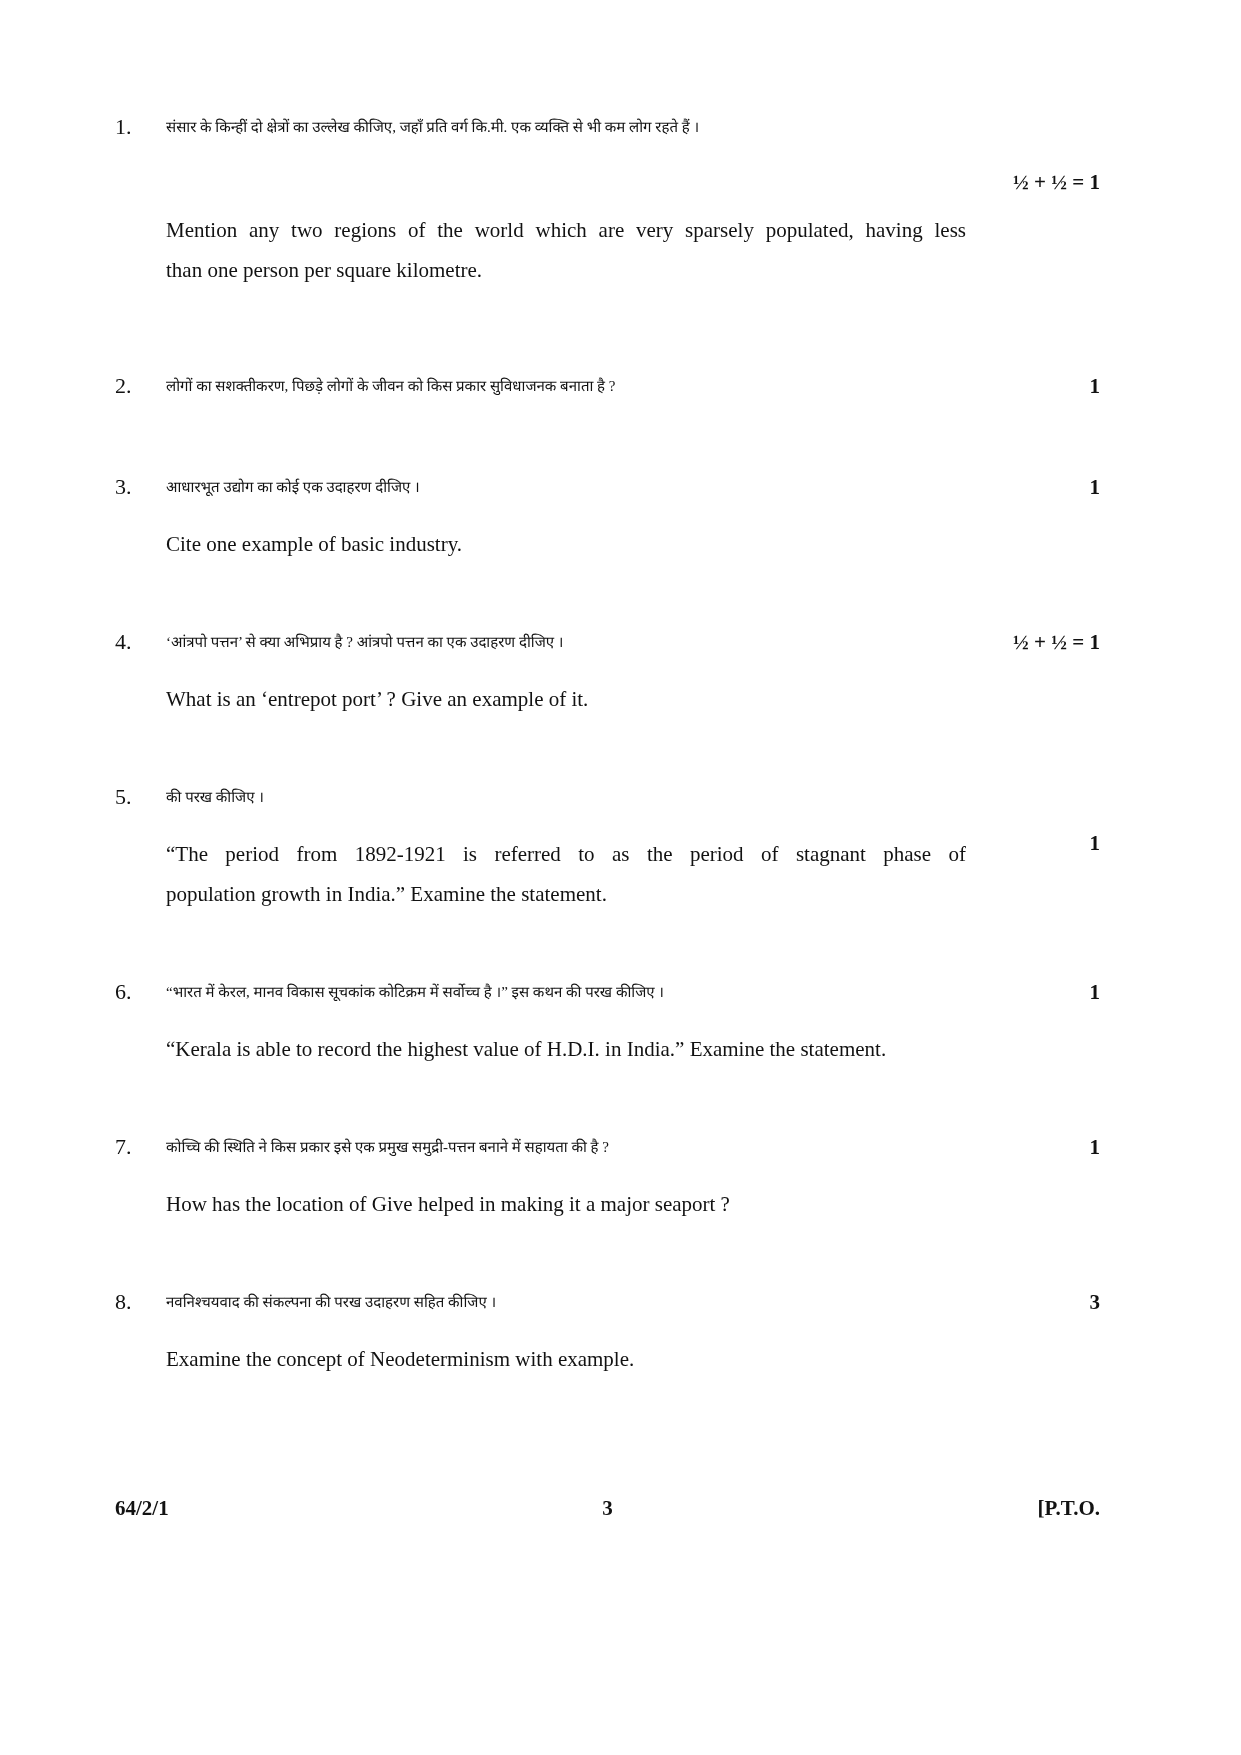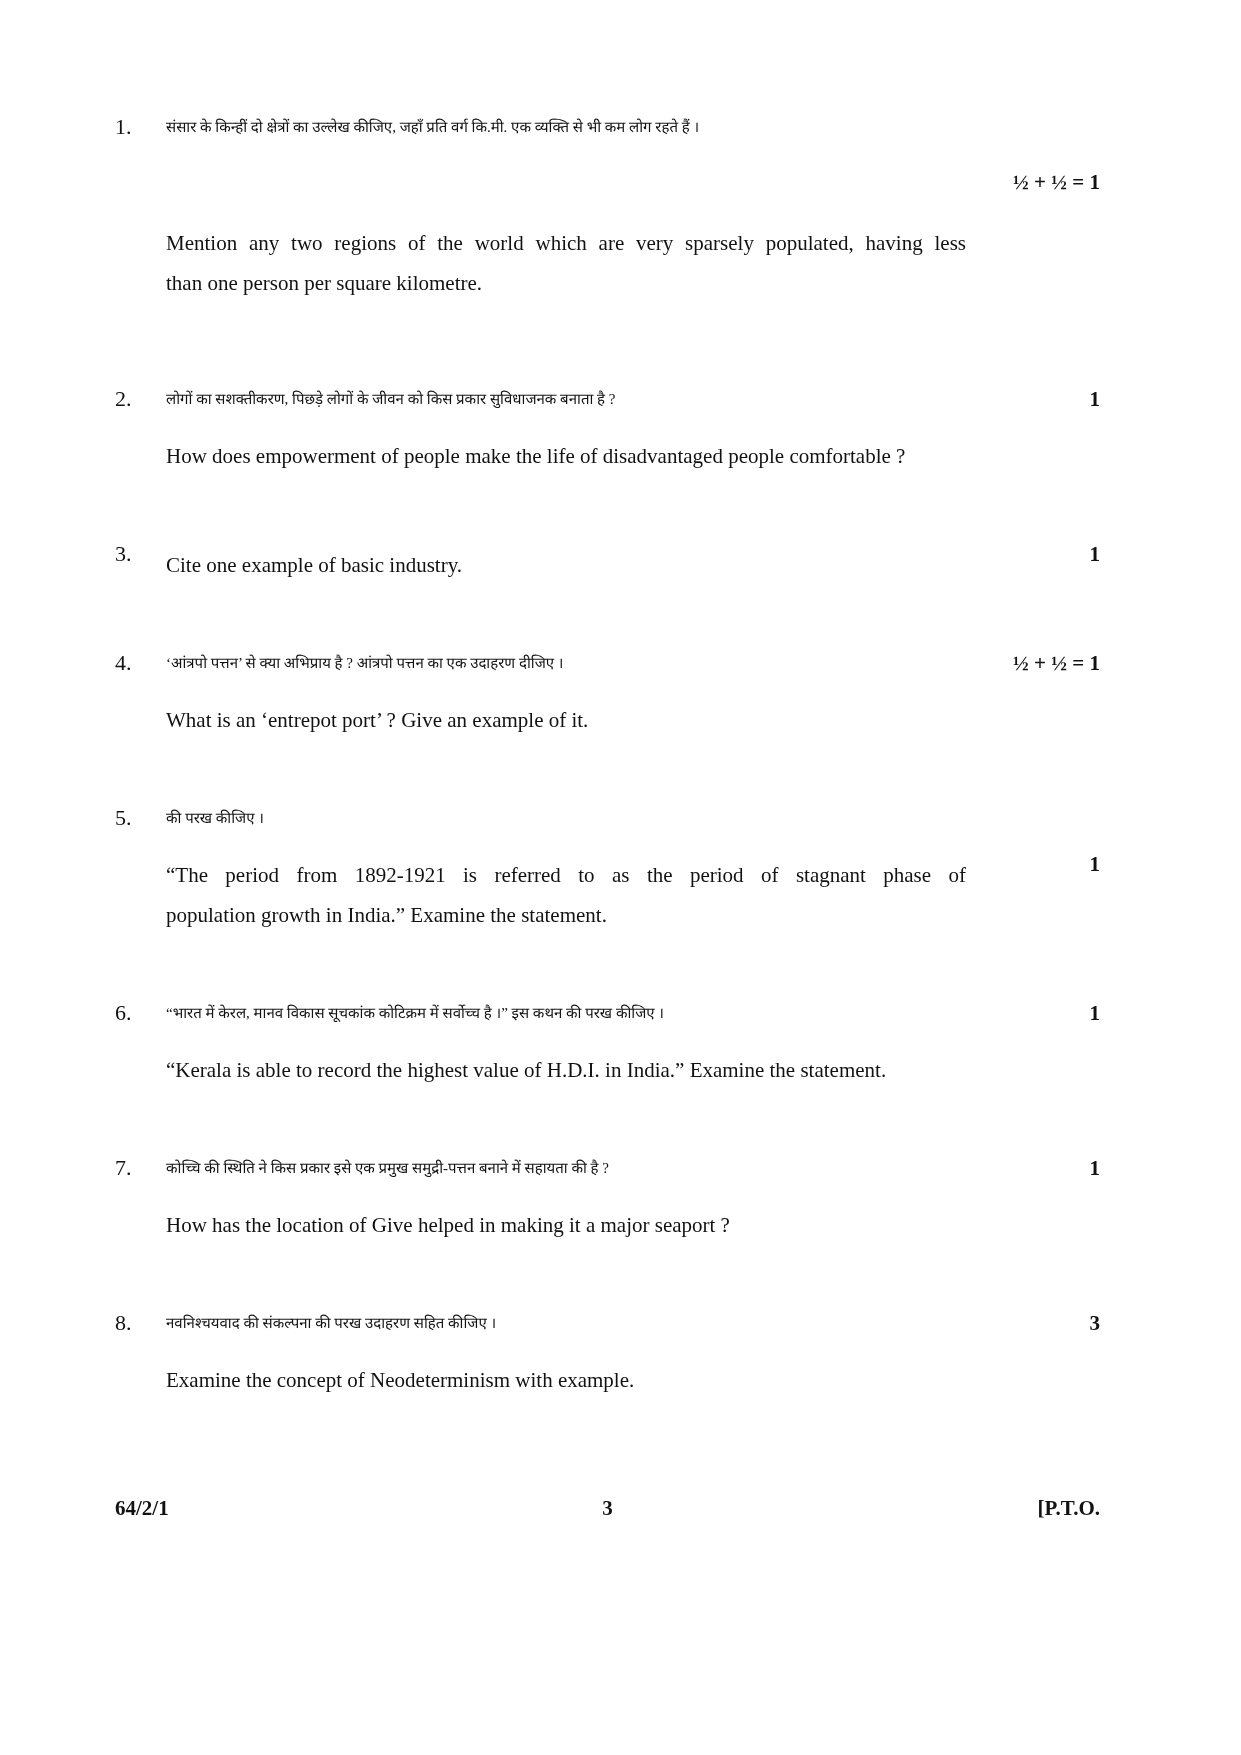--- a/index.html
+++ b/index.html
@@ -29,21 +29,21 @@
     width: 134px;
     text-align: right;
     font-weight: 700;
     font-size: 21px;
     line-height: 46px;
     white-space: nowrap;
   }
   .qmarks.second-line { padding-top: 46px; }
   .hindi { margin: 0; font-size: 15px; line-height: 46px; }
   .english { margin: 14px 0 0; font-size: 21px; line-height: 40px; }
-  .english.tight { margin-top: 21px; }
+  .english.tight { margin-top: 8px; }
   .jline { display: block; }
   .jline.just { text-align: justify; text-align-last: justify; }
   .marks-own-line {
     margin: 12px -134px 0 0;
     text-align: right;
     font-weight: 700;
     font-size: 21px;
     line-height: 40px;
   }
   .footer {
@@ -75,30 +75,28 @@
         <span class="jline">than one person per square kilometre.</span>
       </p>
     </div>
     <div class="qmarks"></div>
   </div>
 
   <div class="question">
     <div class="qnum">2.</div>
     <div class="qtext">
       <p class="hindi">लोगों का सशक्तीकरण, पिछड़े लोगों के जीवन को किस प्रकार सुविधाजनक बनाता है ?</p>
-      <p class="english">
-        <span class="jline">How does empowerment of people make the life of disadvantaged people comfortable ?</span>
-      </p>
     </div>
     <div class="qmarks">1</div>
   </div>
 
   <div class="question">
     <div class="qnum">3.</div>
     <div class="qtext">
+      <p class="hindi">आधारभूत उद्योग का कोई एक उदाहरण दीजिए ।</p>
       <p class="english">
         <span class="jline">Cite one example of basic industry.</span>
       </p>
     </div>
     <div class="qmarks">1</div>
   </div>
 
   <div class="question">
     <div class="qnum">4.</div>
     <div class="qtext">

